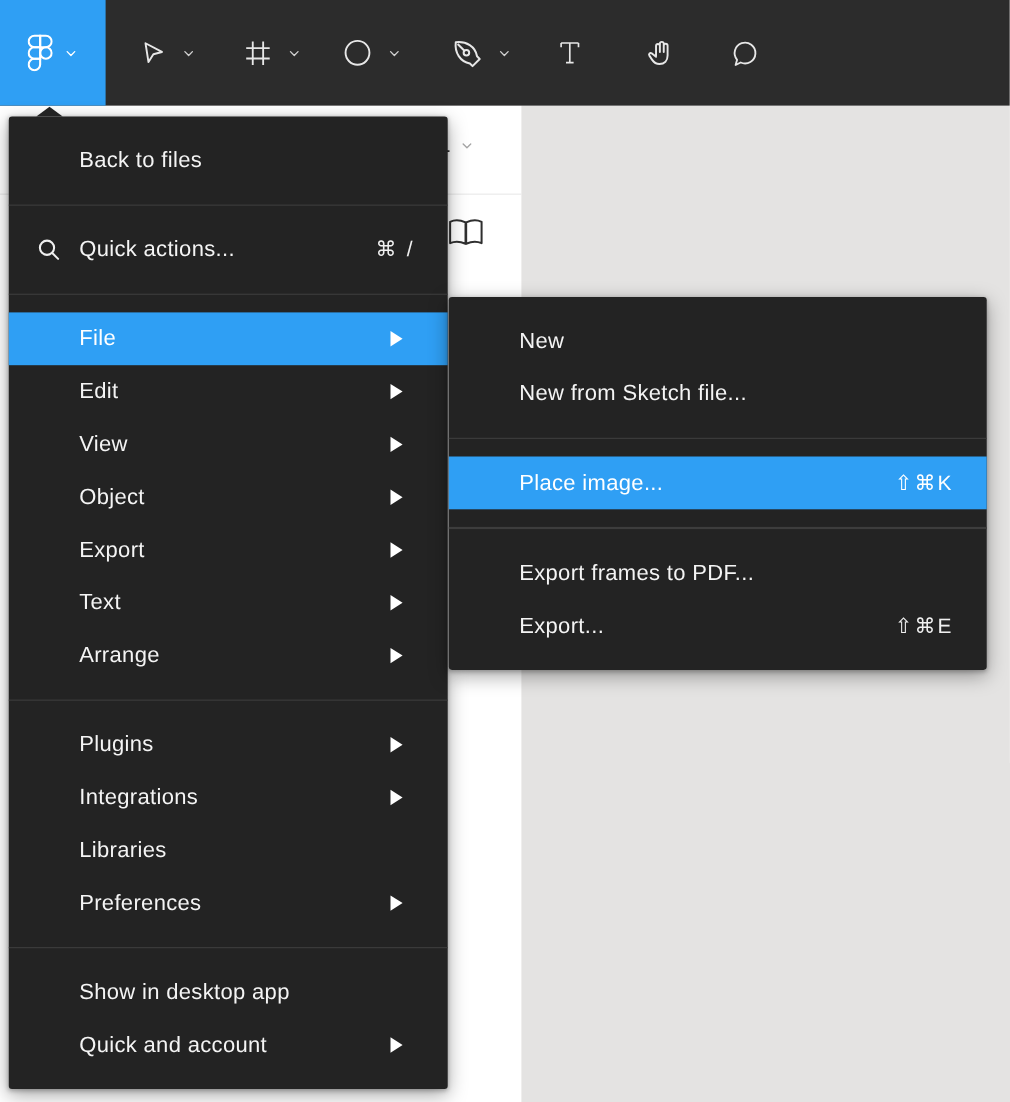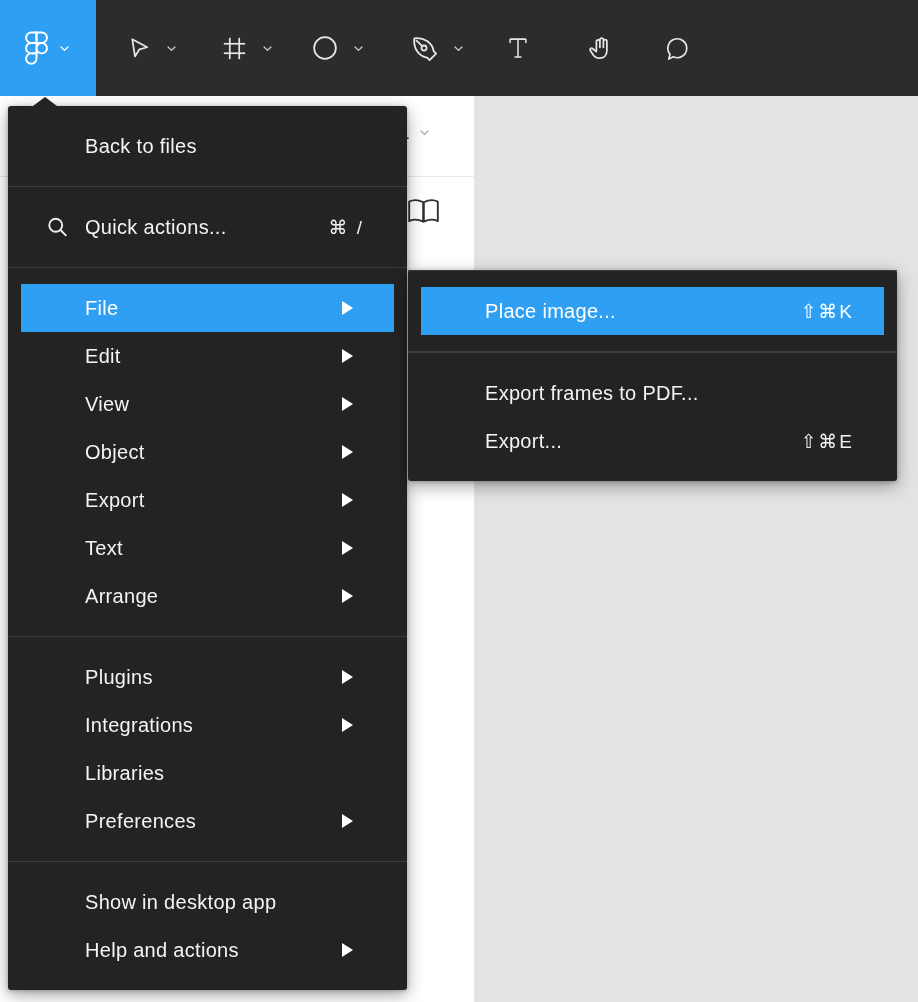--- a/index.html
+++ b/index.html
@@ -41,21 +41,21 @@
   .panel-book{position:absolute;left:406px;top:101px;color:#2f2f2f;cursor:pointer;}
   
   .menu{position:absolute;background:var(--menu-bg);border-radius:3px;
         box-shadow:0 5px 17px rgba(0,0,0,.35),0 1px 4px rgba(0,0,0,.25);
         color:var(--menu-text);}
   .main-menu{left:8px;top:106px;width:399px;z-index:10;}
   .main-menu::before{content:"";position:absolute;top:-9px;left:25px;width:0;height:0;
         border-left:12px solid transparent;border-right:12px solid transparent;
         border-bottom:9px solid var(--menu-bg);}
   .file-submenu{left:408px;top:270px;width:489px;z-index:11;}
-  .menu-group{padding:16px 13px;}
+  .menu-group{padding:16px 0;}
   .mdiv{height:1px;background:var(--divider);}
   .menu-row{position:relative;height:48px;display:flex;align-items:center;
         padding:0 30px 0 64px;font-size:20px;letter-spacing:.3px;cursor:pointer;white-space:nowrap;}
   .menu-row.highlight{background:var(--accent);color:#ffffff;text-align:center;}
   .menu-row .lead{position:absolute;left:24px;top:50%;transform:translateY(-50%);color:#efefef;}
   .menu-row .label{flex:0 0 auto;}
   .menu-row .shortcut{margin-left:auto;font-size:19px;letter-spacing:2px;color:#f0f0f0;}
   .menu-row.highlight .shortcut{color:#ffffff;}
   .menu-row .arrow{margin-left:auto;margin-right:11px;width:0;height:0;
         border-top:7px solid transparent;border-bottom:7px solid transparent;
@@ -248,27 +248,35 @@
           <span class="label">Preferences</span>
           <span class="arrow"></span>
         </div>
       </div>
       <div class="mdiv"></div>
       <div class="menu-group">
         <div class="menu-row">
           <span class="label">Show in desktop app</span>
         </div>
         <div class="menu-row">
-          <span class="label">Help and actions</span>
+          <span class="label">Quick and account</span>
           <span class="arrow"></span>
         </div>
       </div>
     </div>
 
   <div class="menu file-submenu">
+      <div class="menu-group">
+        <div class="menu-row">
+          <span class="label">New</span>
+        </div>
+        <div class="menu-row">
+          <span class="label">New from Sketch file...</span>
+        </div>
+      </div>
       <div class="mdiv"></div>
       <div class="menu-group">
         <div class="menu-row highlight">
           <span class="label">Place image...</span>
           <span class="shortcut">⇧⌘K</span>
         </div>
       </div>
       <div class="mdiv"></div>
       <div class="mdiv"></div>
       <div class="menu-group">

